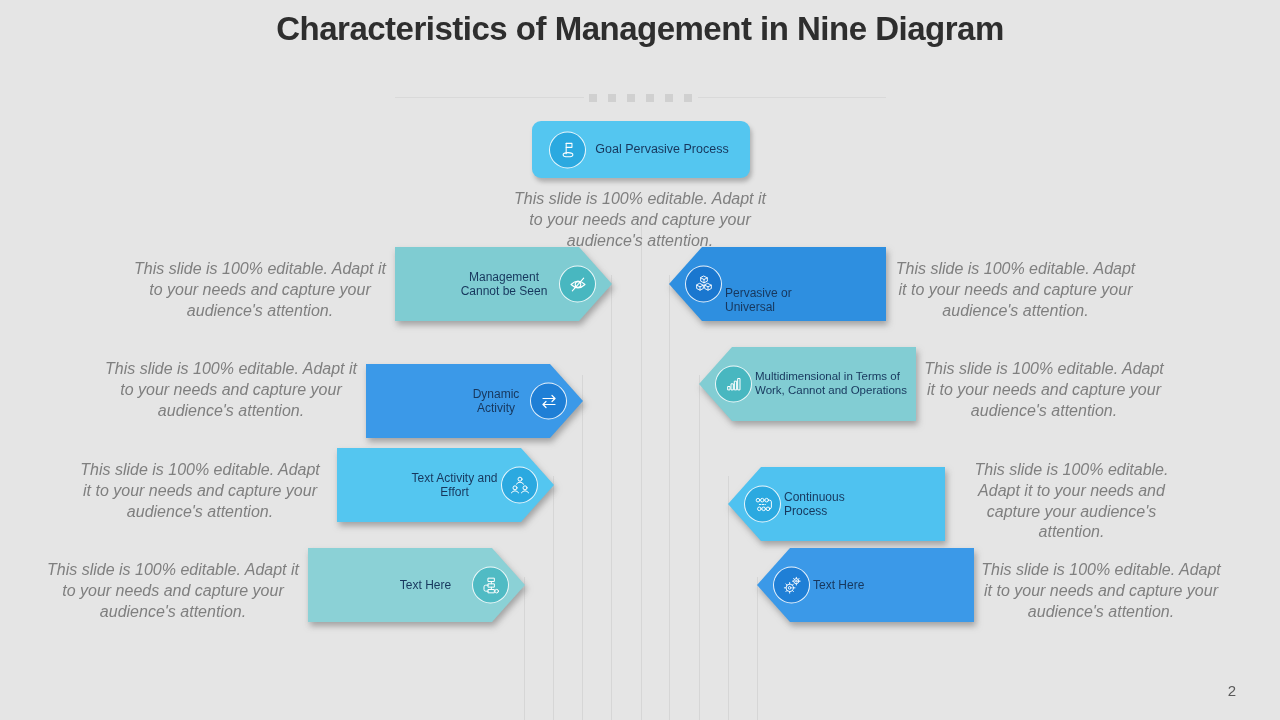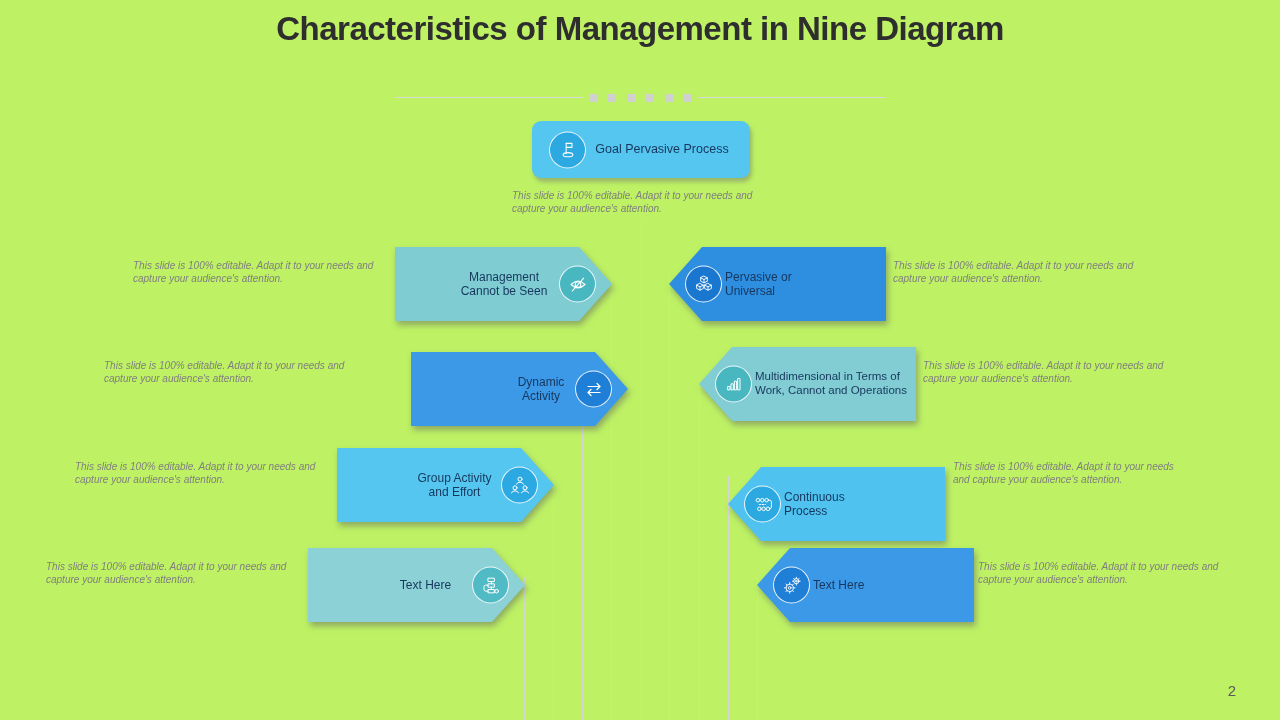--- a/index.html
+++ b/index.html
@@ -1,29 +1,29 @@
 <!DOCTYPE html>
 <html><head>
 <meta charset="utf-8">
 <style>
   html,body{margin:0;padding:0;background:#fff;}
-  #slide{position:relative;width:1280px;height:720px;background:#bef264;overflow:hidden;
+  #slide{position:relative;width:1280px;height:720px;background:#e5e5e5;overflow:hidden;
          font-family:"Liberation Sans",sans-serif;}
   
   .title{position:absolute;left:0;top:10px;width:1280px;text-align:center;
          font-size:33px;font-weight:700;color:#2e2e2e;letter-spacing:-.5px;}
   
   .divider{position:absolute;left:395px;top:93px;width:491px;height:9px;display:flex;align-items:center;}
   .divider .seg{flex:1;height:1px;background:#d9d9d9;}
   .divider .sq{width:8px;height:8px;background:#d0d0d0;margin:0 5.5px;flex:0 0 auto;}
   
   .vline{position:absolute;width:1px;background:#d6d6d6;z-index:0;}
   
-  .caption{position:absolute;font-size:10px;font-style:italic;color:#7f7f7f;
-           text-align:left;line-height:1.3;z-index:1;}
+  .caption{position:absolute;font-size:16px;font-style:italic;color:#7f7f7f;
+           text-align:center;line-height:1.3;z-index:1;}
   
   .topbox{position:absolute;left:532px;top:121px;width:218px;height:57px;border-radius:9px;
           background:#54C6F0;box-shadow:2px 4px 4px rgba(110,110,110,.45);z-index:2;}
   .topbox .icon-circle{left:17px;}
   .topbox .box-label{position:absolute;left:60px;top:50%;transform:translateY(-50%);
           width:140px;text-align:center;font-size:12.5px;color:#17375D;line-height:1.25;}
   
   .arrow{position:absolute;width:217px;height:74px;z-index:2;
          filter:drop-shadow(2px 4px 3px rgba(95,95,95,.5));}
   .arrow .shape{position:absolute;inset:0;}
@@ -44,21 +44,21 @@
   .f-sky{background:#54C6F0;} .f-teal{background:#7FCCD2;} .f-tealL{background:#8BD1D6;}
   .f-blue{background:#3B99E8;} .f-blueD{background:#2E8FE0;} .f-tealR{background:#82CDD3;}
   .f-skyR{background:#4FC2F0;}
   .cf-sky{background:#2BA9E0;} .cf-teal{background:#48B7C0;} .cf-tealL{background:#50BBC4;}
   .cf-blue{background:#1F7FD6;} .cf-blueD{background:#1A77CF;}
   
   .n-l1 .arrow-label{width:112px;}
   .n-l2 .arrow-label{width:70px;}
   .n-l3 .arrow-label{width:95px;}
   .n-l4 .arrow-label{width:95px;}
-  .n-r1 .arrow-label{width:92px;}
+  .n-r1 .arrow-label{width:92px;margin-top:16px;}
   .n-r2 .arrow-label{width:152px;font-size:11.5px;}
   .n-r3 .arrow-label{width:85px;}
   .n-r4 .arrow-label{width:110px;}
   
   .cap-top{left:512px;top:189px;width:256px;}
   .cap-l1{left:133px;top:259px;width:254px;}
   .cap-l2{left:104px;top:359px;width:254px;}
   .cap-l3{left:75px;top:460px;width:250px;}
   .cap-l4{left:46px;top:560px;width:254px;}
   .cap-r1{left:893px;top:259px;width:245px;}
@@ -112,36 +112,36 @@
     <div class="arrow-label">Management Cannot be Seen</div>
     <div class="icon-circle cf-teal">
       <svg width="24" height="24" viewBox="0 0 36 36" fill="none" stroke="#fff" stroke-width="1.6" stroke-linecap="round" stroke-linejoin="round">
         <path d="M7.5 18 Q18 8 28.5 18 Q18 28 7.5 18 Z"></path>
         <circle cx="18" cy="18" r="4.2"></circle>
         <line x1="26.5" y1="8.5" x2="9.5" y2="27.5"></line>
       </svg>
     </div>
   </div>
 
-  <div class="arrow left n-l2" style="left:366px;top:352px;margin-left:45px;">
+  <div class="arrow left n-l2" style="left:366px;top:364px;">
     <div class="shape f-blue"></div>
     <div class="arrow-label">Dynamic Activity</div>
     <div class="icon-circle cf-blue">
       <svg width="24" height="24" viewBox="0 0 36 36" fill="none" stroke="#fff" stroke-width="1.8" stroke-linecap="round" stroke-linejoin="round">
         <path d="M9 13.5 H26.5"></path>
           <path d="M22.5 9 L27 13.5 L22.5 18"></path>
         <path d="M27 22.5 H9.5"></path>
           <path d="M13.5 18 L9 22.5 L13.5 27"></path>
       </svg>
     </div>
   </div>
 
   <div class="arrow left n-l3" style="left:337px;top:448px;">
     <div class="shape f-sky"></div>
-    <div class="arrow-label">Group Activity and Effort</div>
+    <div class="arrow-label">Text Activity and Effort</div>
     <div class="icon-circle cf-sky">
       <svg width="24" height="24" viewBox="0 0 36 36" fill="none" stroke="#fff" stroke-width="1.5" stroke-linecap="round" stroke-linejoin="round">
         <circle cx="18" cy="8.5" r="3"></circle>
           <path d="M12.5 16 q5.5 -6.5 11 0"></path>
         <circle cx="10.5" cy="21.5" r="3"></circle>
           <path d="M5 29 q5.5 -6.5 11 0"></path>
         <circle cx="25.5" cy="21.5" r="3"></circle>
           <path d="M20 29 q5.5 -6.5 11 0"></path>
       </svg>
     </div>

